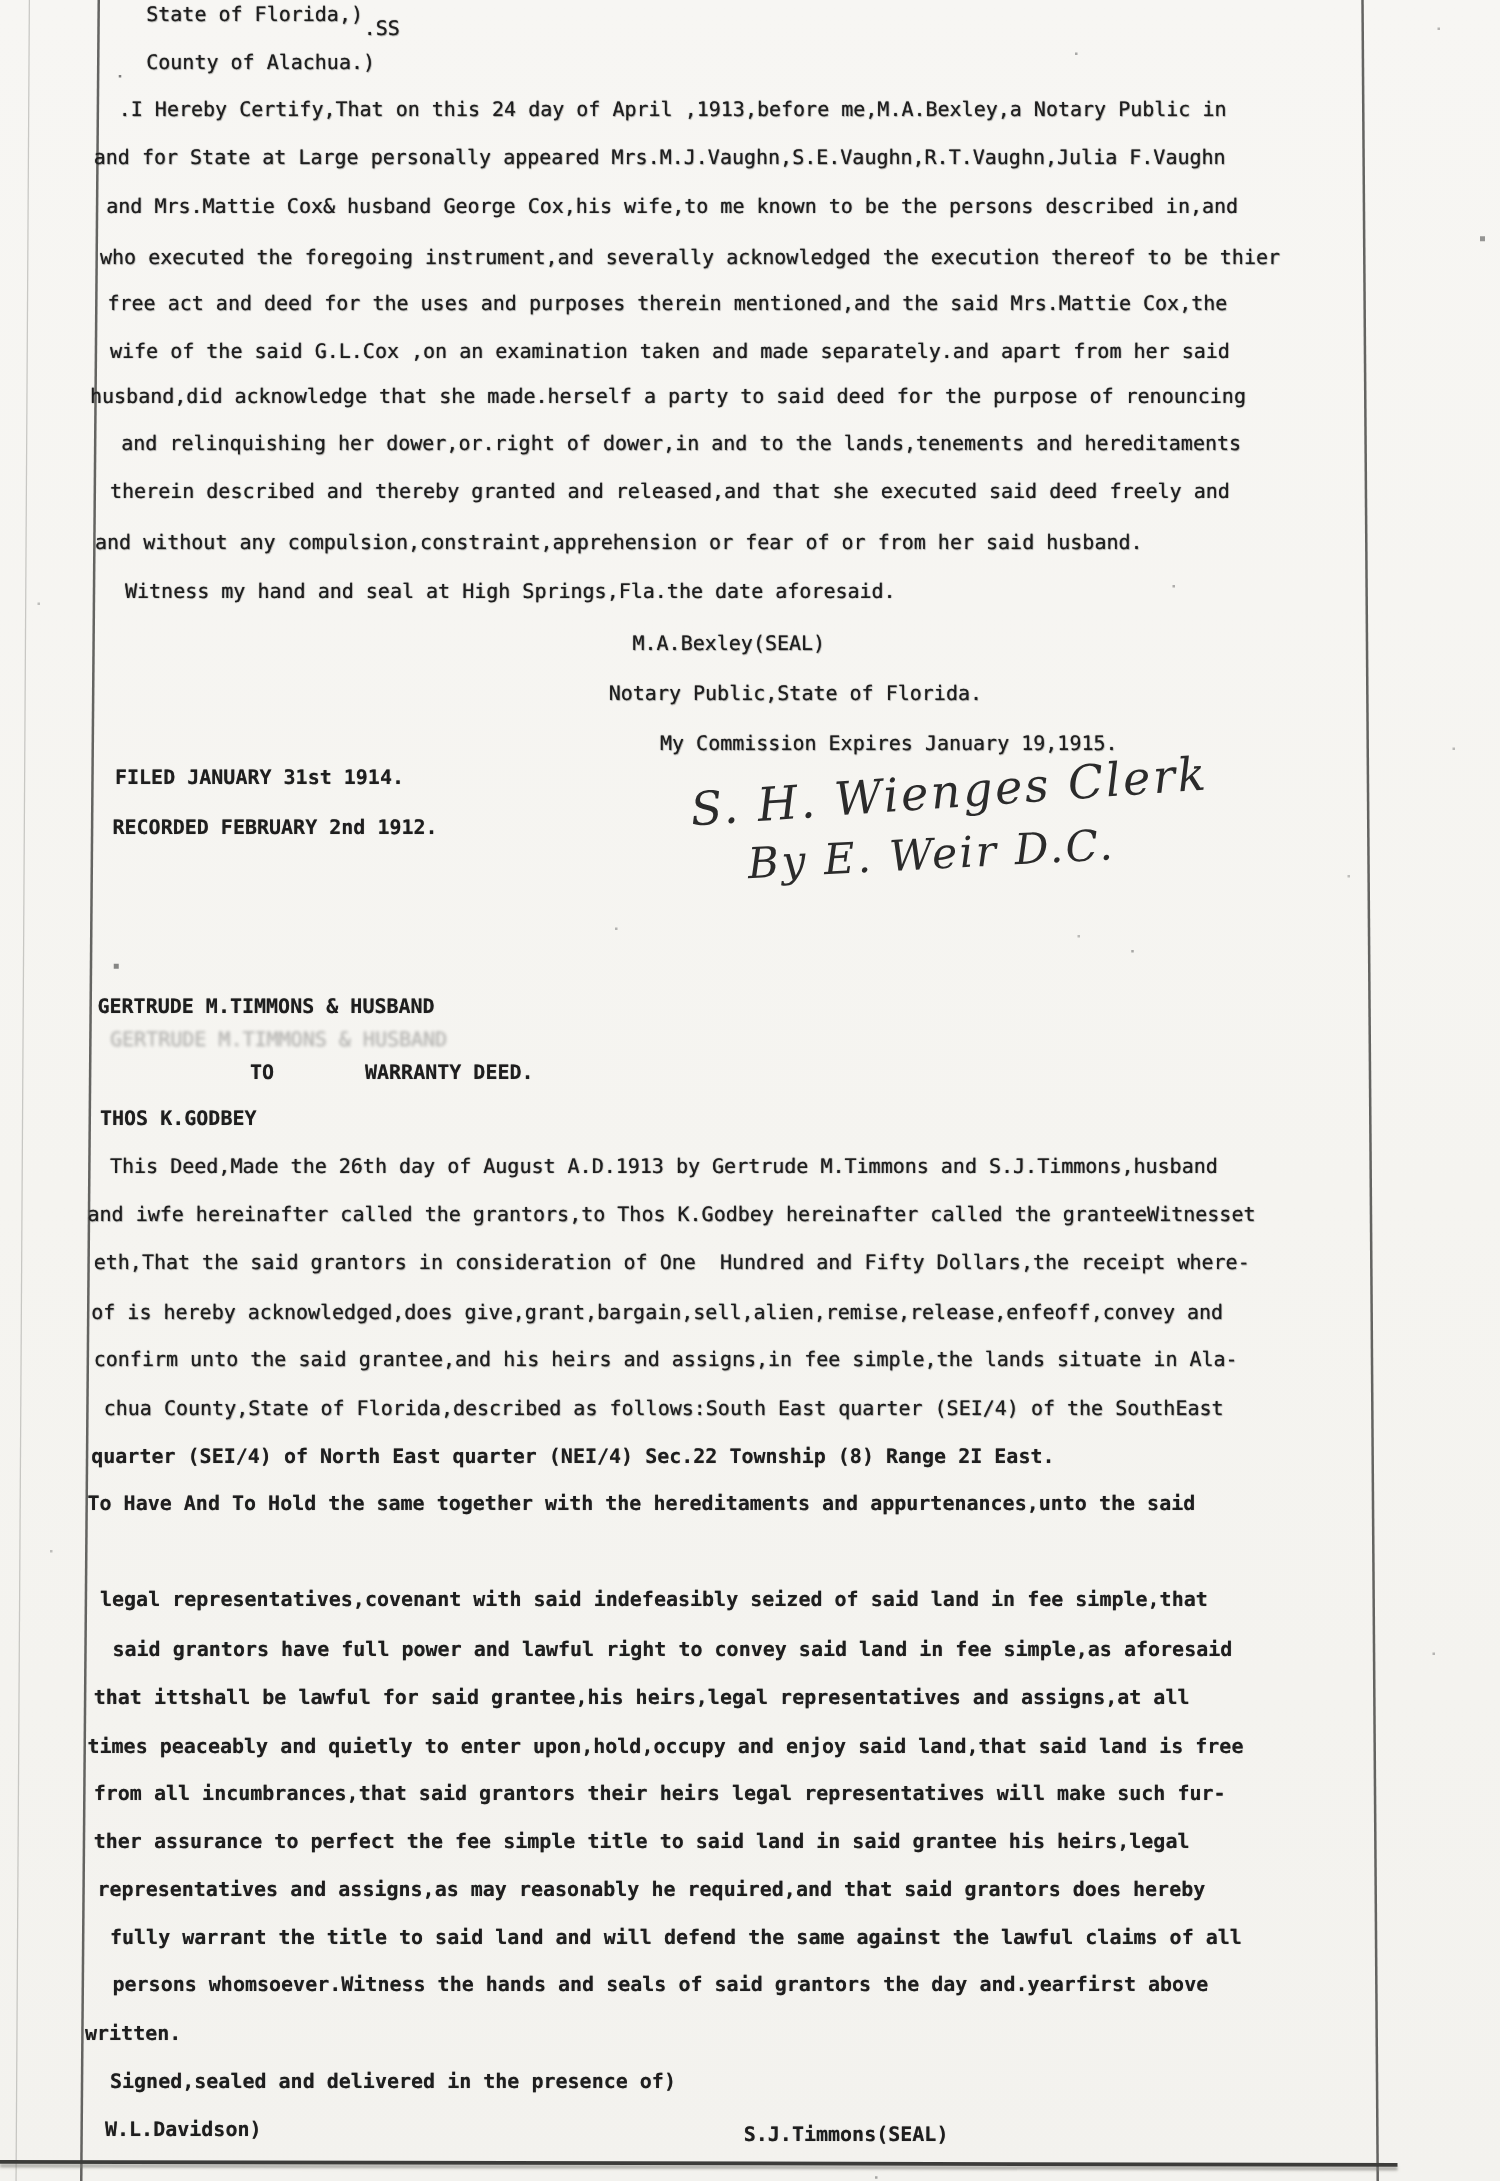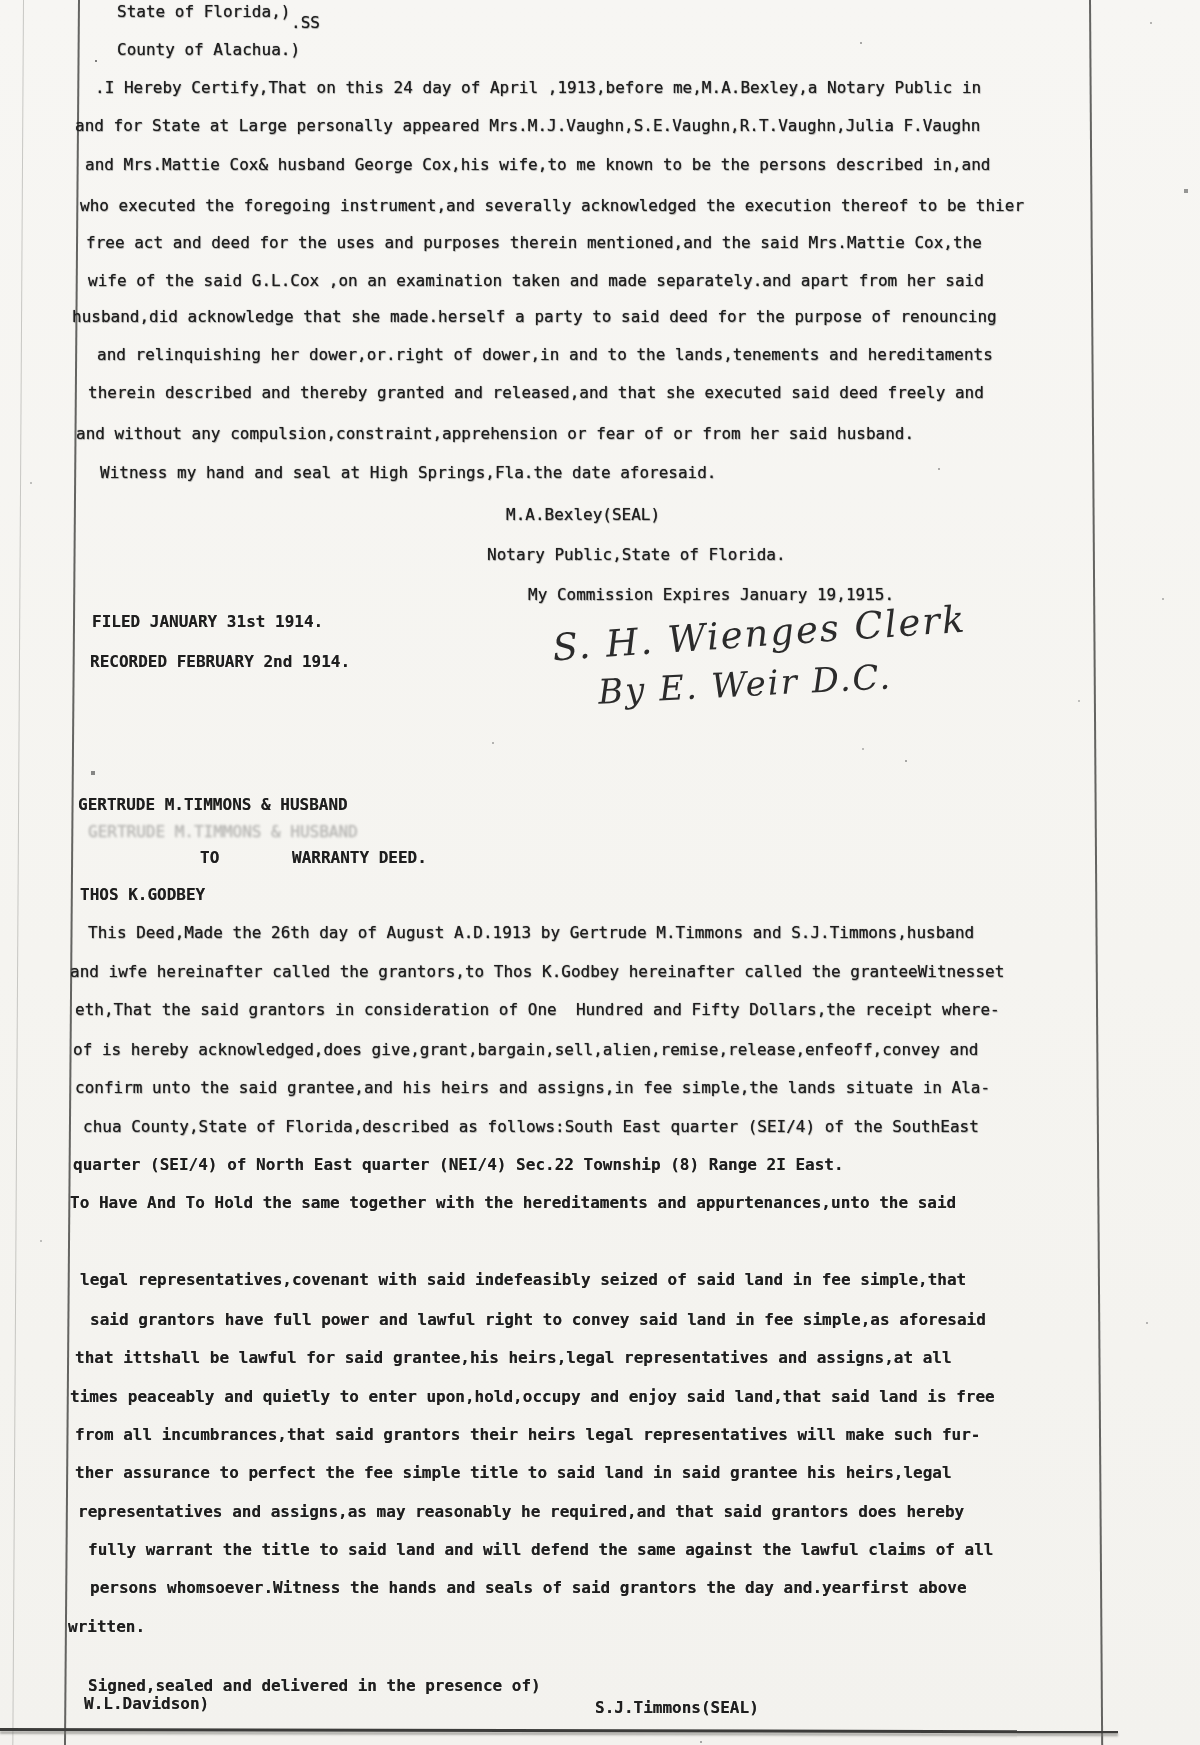--- a/index.html
+++ b/index.html
@@ -74,21 +74,21 @@
   <div class="tw" style="left:97px;  top:345px;">and relinquishing her dower,or.right of dower,in and to the lands,tenements and hereditaments</div>
   <div class="tw" style="left:88px;  top:383px;">therein described and thereby granted and released,and that she executed said deed freely and</div>
   <div class="tw" style="left:76px;  top:424px;">and without any compulsion,constraint,apprehension or fear of or from her said husband.</div>
   <div class="tw" style="left:100px; top:463px;">Witness my hand and seal at High Springs,Fla.the date aforesaid.</div>
 
   <div class="tw" style="left:506px; top:505px;">M.A.Bexley(SEAL)</div>
   <div class="tw" style="left:487px; top:545px;">Notary Public,State of Florida.</div>
   <div class="tw" style="left:528px; top:585px;">My Commission Expires January 19,1915.</div>
 
   <div class="tw b" style="left:92px; top:612px;">FILED JANUARY 31st 1914.</div>
-  <div class="tw b" style="left:90px; top:652px;">RECORDED FEBRUARY 2nd 1914.</div>
+  <div class="tw b" style="left:90px; top:652px;">RECORDED FEBRUARY 2nd 1912.</div>
 
   <div class="hand" style="left:552px; top:612px; font-size:37px; transform:rotate(-4deg);">S. H. Wienges Clerk</div>
   <div class="hand" style="left:598px; top:664px; font-size:34px; transform:rotate(-3deg);">By E. Weir D.C.</div>
 
   <div class="tw b" style="left:78px; top:795px;">GERTRUDE M.TIMMONS &amp; HUSBAND</div>
   <div class="tw ghost" style="left:88px; top:822px;">GERTRUDE M.TIMMONS &amp; HUSBAND</div>
   <div class="tw b" style="left:200px; top:848px;">TO</div>
   <div class="tw b" style="left:292px; top:848px;">WARRANTY DEED.</div>
   <div class="tw b" style="left:80px;  top:885px;">THOS K.GODBEY</div>
 
@@ -104,17 +104,17 @@
   <div class="tw b" style="left:90px; top:1310px;">said grantors have full power and lawful right to convey said land in fee simple,as aforesaid</div>
   <div class="tw b" style="left:75px; top:1348px;">that ittshall be lawful for said grantee,his heirs,legal representatives and assigns,at all</div>
   <div class="tw b" style="left:70px; top:1387px;">times peaceably and quietly to enter upon,hold,occupy and enjoy said land,that said land is free</div>
   <div class="tw b" style="left:75px; top:1425px;">from all incumbrances,that said grantors their heirs legal representatives will make such fur-</div>
   <div class="tw b" style="left:75px; top:1463px;">ther assurance to perfect the fee simple title to said land in said grantee his heirs,legal</div>
   <div class="tw b" style="left:78px; top:1502px;">representatives and assigns,as may reasonably he required,and that said grantors does hereby</div>
   <div class="tw b" style="left:88px; top:1540px;">fully warrant the title to said land and will defend the same against the lawful claims of all</div>
   <div class="tw b" style="left:90px; top:1578px;">persons whomsoever.Witness the hands and seals of said grantors the day and.yearfirst above</div>
   <div class="tw b" style="left:68px; top:1617px;">written.</div>
 
-  <div class="tw b" style="left:88px;  top:1655px;margin-top:21px;">Signed,sealed and delivered in the presence of)</div>
+  <div class="tw b" style="left:88px;  top:1655px;">Signed,sealed and delivered in the presence of)</div>
   <div class="tw b" style="left:84px;  top:1694px;">W.L.Davidson)</div>
   <div class="tw b" style="left:595px; top:1698px;">S.J.Timmons(SEAL)</div>
 
 </div>
 
 </body></html>

